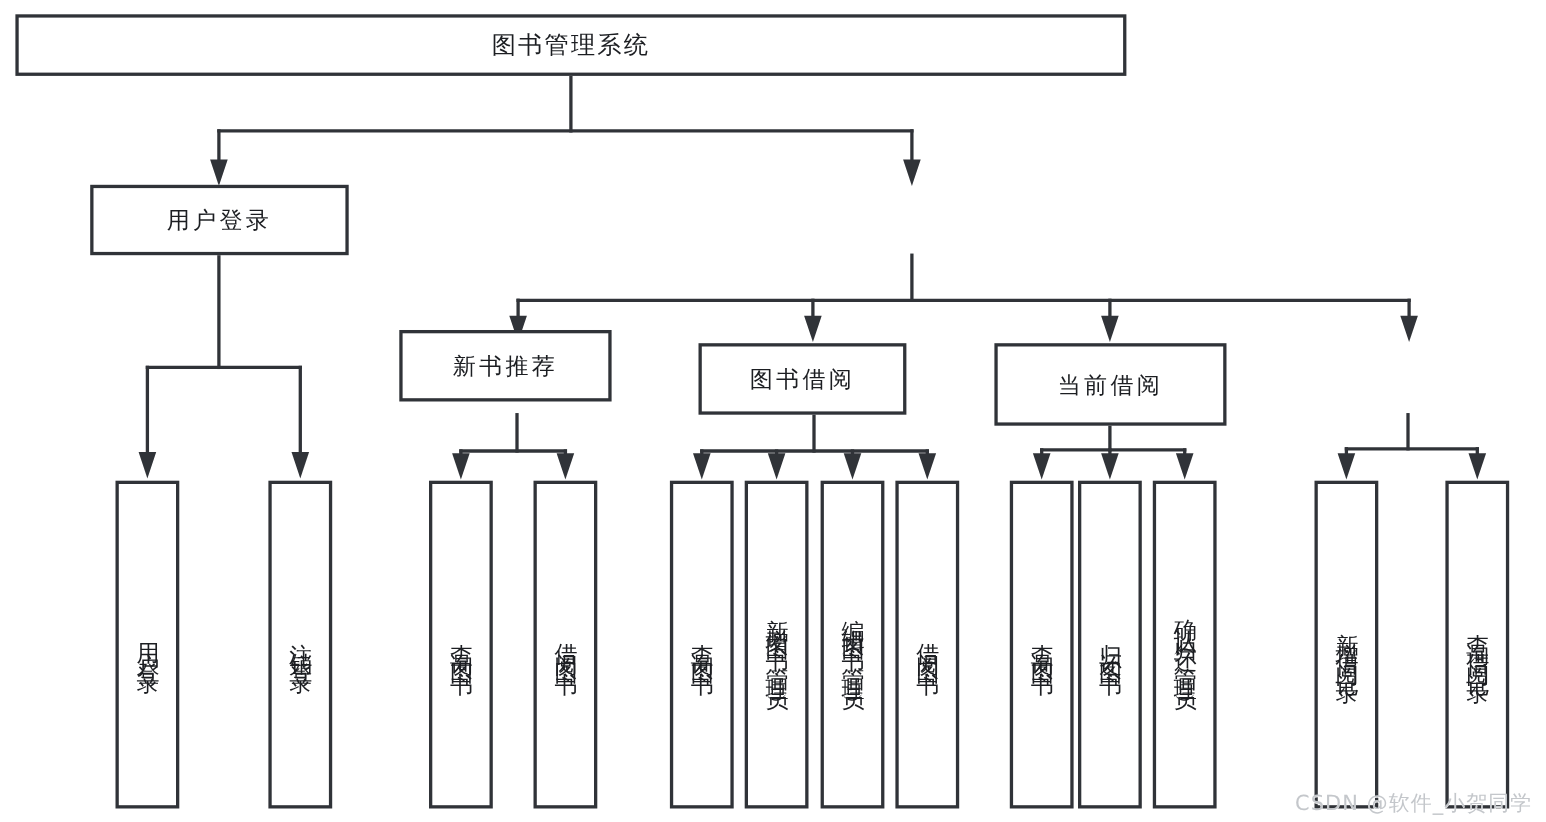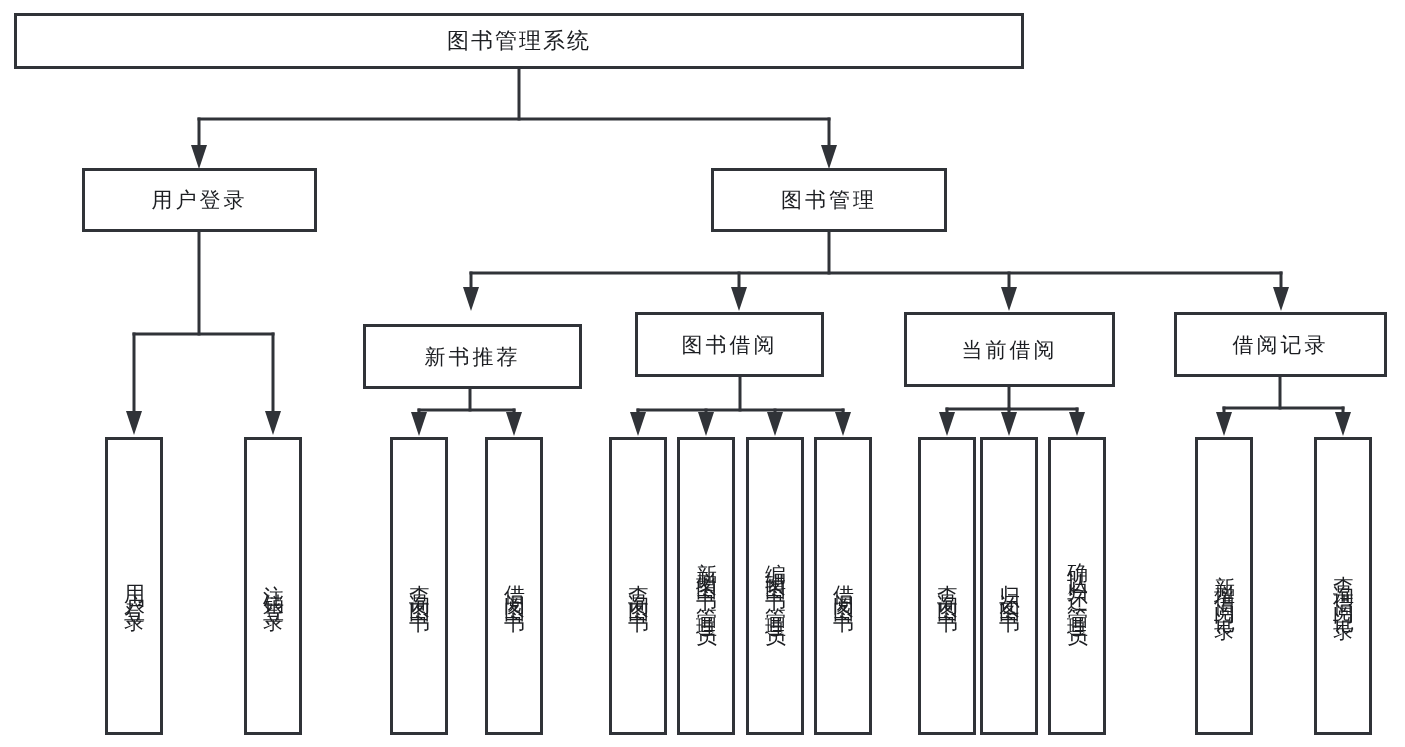--- a/index.html
+++ b/index.html
@@ -123,35 +123,29 @@
     <polygon points="1335,412 1351,412 1343,436"></polygon>
   </svg>
 
   <div class="node root" style="left:14px;top:13px;width:1010px;height:56px">
     <span>图书管理系统</span>
   </div>
 
   <div class="node" style="left:82px;top:168px;width:235px;height:64px">
     <span>用户登录</span>
   </div>
-  <div class="node" style="left:711px;top:168px;width:236px;height:64px">
-    <span>图书管理</span>
-  </div>
 
-  <div class="node" style="left:363px;top:324px;width:219px;height:65px">
+  <div class="node" style="left:363px;top:300px;width:193px;height:65px">
     <span>新书推荐</span>
   </div>
   <div class="node" style="left:635px;top:312px;width:189px;height:65px">
     <span>图书借阅</span>
   </div>
   <div class="node" style="left:904px;top:312px;width:211px;height:75px">
     <span>当前借阅</span>
-  </div>
-  <div class="node" style="left:1174px;top:312px;width:213px;height:65px">
-    <span>借阅记录</span>
   </div>
 
   <div class="node leaf" style="left:105px;top:437px;width:58px;height:298px">
     <span>用户登录</span>
   </div>
   <div class="node leaf" style="left:244px;top:437px;width:58px;height:298px">
     <span>注销登录</span>
   </div>
 
   <div class="node leaf" style="left:390px;top:437px;width:58px;height:298px">
@@ -184,14 +178,15 @@
     <span>确认归还（管理员）</span>
   </div>
 
   <div class="node leaf" style="left:1195px;top:437px;width:58px;height:298px">
     <span>新增借阅记录</span>
   </div>
   <div class="node leaf" style="left:1314px;top:437px;width:58px;height:298px">
     <span>查询借阅记录</span>
   </div>
 
+  <div class="watermark">CSDN @软件_小贺同学</div>
 
 </div>
 
 </body></html>

